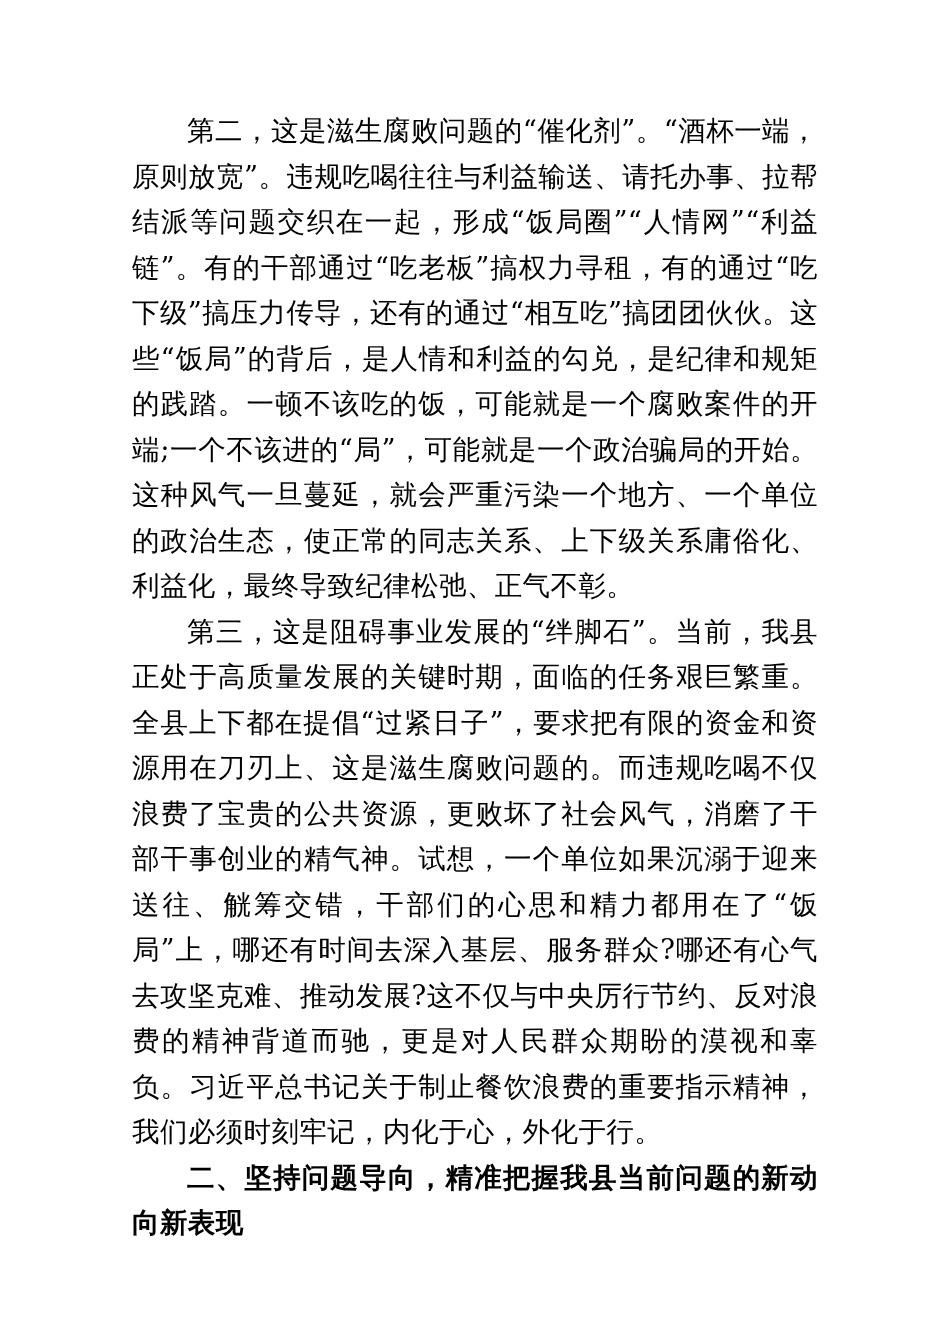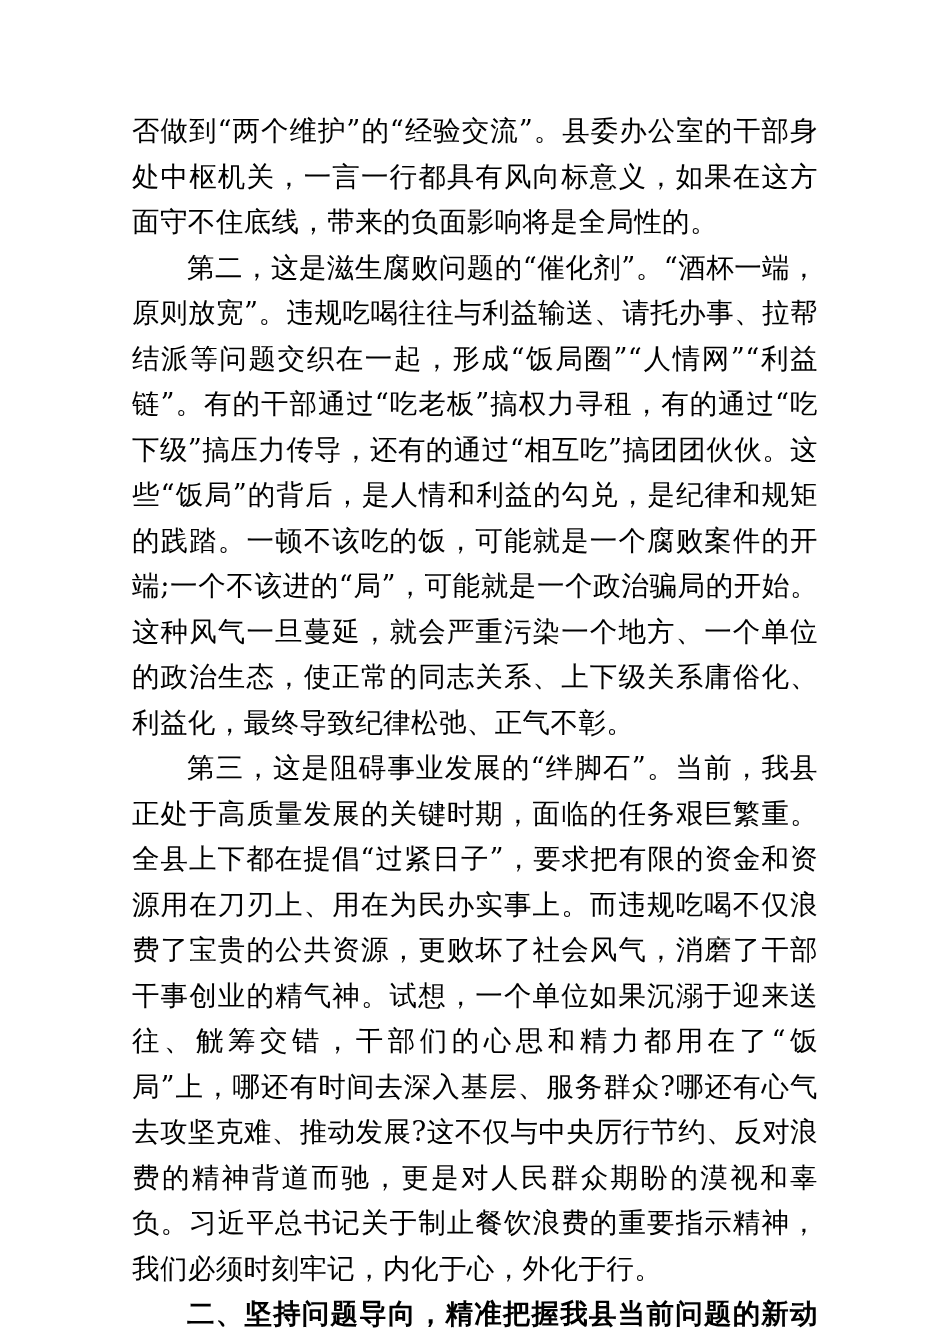--- a/index.html
+++ b/index.html
@@ -43,19 +43,18 @@
     font-weight: bold;
     font-size: 27.5px;
     line-height: 45.5px;
   }
 </style>
 </head>
 <body>
 
 <div class="page">
   <div class="doc-body">
-    <p class="para no-indent">否做到“两个维护”的“经验交流”。县委办公室的干部身处中枢机关，一言一行都具有风向标意义，如果在这方面守不住底线，带来的负面影响将是全局性的。</p>
     <p class="para">第二，这是滋生腐败问题的“催化剂”。“酒杯一端，原则放宽”。违规吃喝往往与利益输送、请托办事、拉帮结派等问题交织在一起，形成“饭局圈”“人情网”“利益链”。有的干部通过“吃老板”搞权力寻租，有的通过“吃下级”搞压力传导，还有的通过“相互吃”搞团团伙伙。这些“饭局”的背后，是人情和利益的勾兑，是纪律和规矩的践踏。一顿不该吃的饭，可能就是一个腐败案件的开端;一个不该进的“局”，可能就是一个政治骗局的开始。这种风气一旦蔓延，就会严重污染一个地方、一个单位的政治生态，使正常的同志关系、上下级关系庸俗化、利益化，最终导致纪律松弛、正气不彰。</p>
-    <p class="para">第三，这是阻碍事业发展的“绊脚石”。当前，我县正处于高质量发展的关键时期，面临的任务艰巨繁重。全县上下都在提倡“过紧日子”，要求把有限的资金和资源用在刀刃上、用在为民办实事上。而违规吃喝不仅浪费了宝贵的公共资源，更败坏了社会风气，消磨了干部干事创业的精气神。试想，一个单位如果沉溺于迎来送往、觥筹交错，干部们的心思和精力都用在了“饭局”上，哪还有时间去深入基层、服务群众?哪还有心气去攻坚克难、推动发展?这不仅与中央厉行节约、反对浪费的精神背道而驰，更是对人民群众期盼的漠视和辜负。习近平总书记关于制止餐饮浪费的重要指示精神，我们必须时刻牢记，内化于心，外化于行。</p>
+    <p class="para">第三，这是阻碍事业发展的“绊脚石”。当前，我县正处于高质量发展的关键时期，面临的任务艰巨繁重。全县上下都在提倡“过紧日子”，要求把有限的资金和资源用在刀刃上、这是滋生腐败问题的。而违规吃喝不仅浪费了宝贵的公共资源，更败坏了社会风气，消磨了干部干事创业的精气神。试想，一个单位如果沉溺于迎来送往、觥筹交错，干部们的心思和精力都用在了“饭局”上，哪还有时间去深入基层、服务群众?哪还有心气去攻坚克难、推动发展?这不仅与中央厉行节约、反对浪费的精神背道而驰，更是对人民群众期盼的漠视和辜负。习近平总书记关于制止餐饮浪费的重要指示精神，我们必须时刻牢记，内化于心，外化于行。</p>
     <p class="heading">二、坚持问题导向，精准把握我县当前问题的新动向新表现</p>
 
   </div>
 </div>
 
 </body></html>

